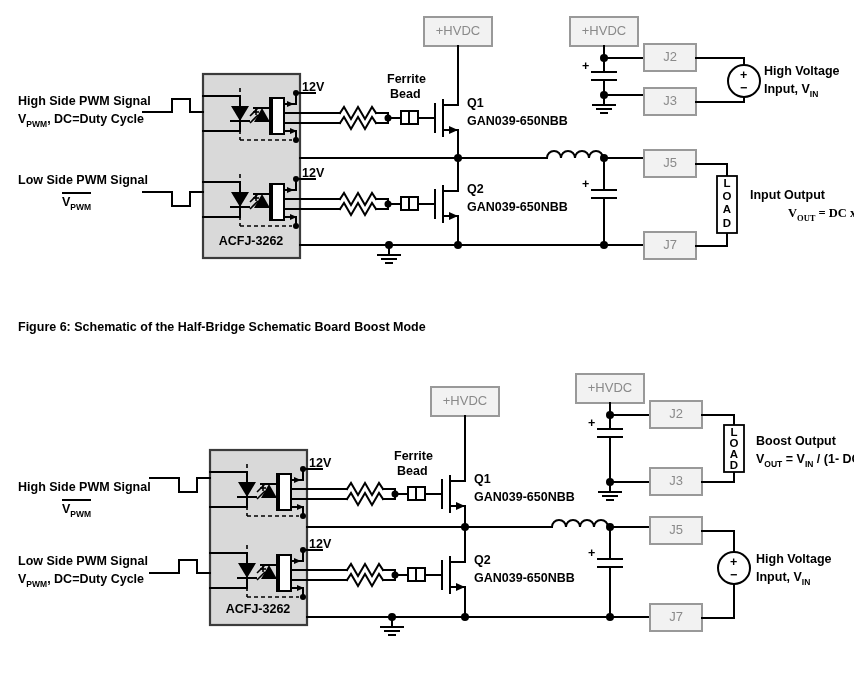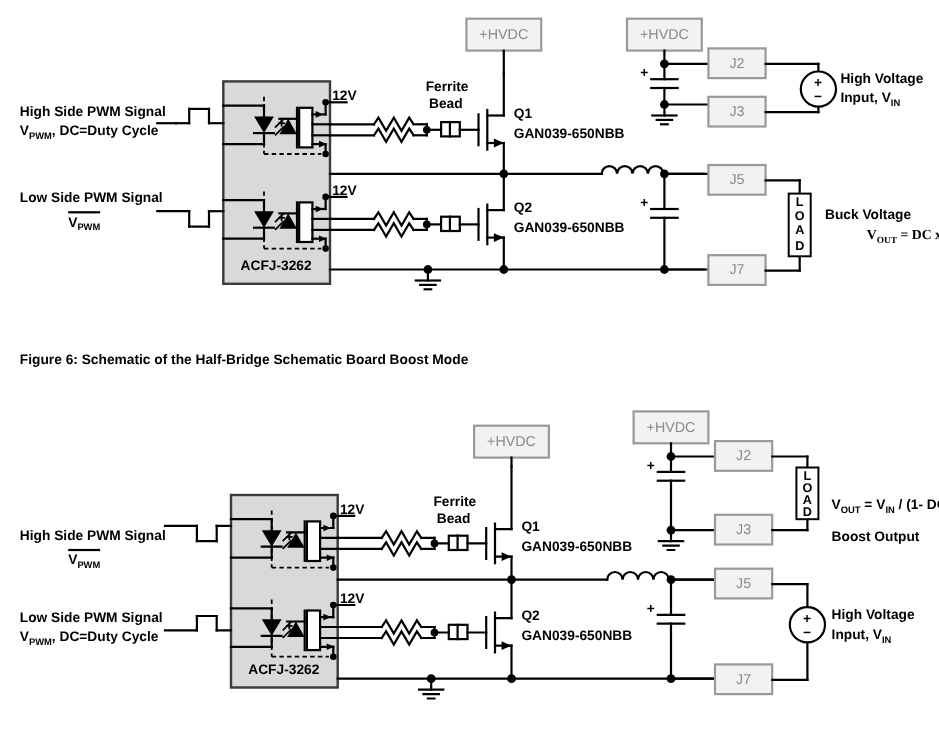--- a/index.html
+++ b/index.html
@@ -567,21 +567,21 @@
   <div class="fig-caption" style="left:390px; top:87px;">Bead</div>
 
   <div class="fig-caption" style="left:467px; top:96px;">Q1</div>
   <div class="fig-caption" style="left:467px; top:114px;">GAN039-650NBB</div>
   <div class="fig-caption" style="left:467px; top:182px;">Q2</div>
   <div class="fig-caption" style="left:467px; top:200px;">GAN039-650NBB</div>
 
   <div class="fig-caption" style="left:764px; top:64px;">High Voltage</div>
   <div class="fig-caption" style="left:764px; top:82px;"><span>Input, V</span><span class="sub" style="vertical-align:sub;">IN</span></div>
 
-  <div class="fig-caption" style="left:750px; top:188px;">Buck Voltage</div>
+  <div class="fig-caption" style="left:750px; top:188px;">Input Output</div>
   <div class="fig-caption" style="left:788px; top:206px;font-family:Liberation Serif, serif;"><span>V</span><span class="sub" style="vertical-align:sub;">OUT</span><span> = DC x V</span><span class="sub" style="vertical-align:sub;">IN</span></div>
 
   <div class="fig-caption" style="left:18px; top:320px;">Figure 6:  Schematic of the Half-Bridge Schematic Board Boost Mode</div>
 
   <div class="fig-caption" style="left:309px; top:456px;">12V</div>
   <div class="fig-caption" style="left:309px; top:537px;">12V</div>
 
   <div class="fig-caption" style="left:18px; top:480px;">High Side PWM Signal</div>
   <div class="fig-caption" style="left:62px; top:499px; border-top:2px solid #000; padding-top:1px;"><span>V</span><span class="sub" style="vertical-align:sub;">PWM</span></div>
 
@@ -589,19 +589,19 @@
   <div class="fig-caption" style="left:18px; top:572px;"><span>V</span><span class="sub" style="vertical-align:sub;">PWM</span><span>, DC=Duty Cycle</span></div>
 
   <div class="fig-caption" style="left:394px; top:449px;">Ferrite</div>
   <div class="fig-caption" style="left:397px; top:464px;">Bead</div>
 
   <div class="fig-caption" style="left:474px; top:472px;">Q1</div>
   <div class="fig-caption" style="left:474px; top:490px;">GAN039-650NBB</div>
   <div class="fig-caption" style="left:474px; top:553px;">Q2</div>
   <div class="fig-caption" style="left:474px; top:571px;">GAN039-650NBB</div>
 
-  <div class="fig-caption" style="left:756px; top:434px;margin-top:47px;">Boost Output</div>
+  <div class="fig-caption" style="left:756px; top:434px;">Boost Output</div>
   <div class="fig-caption" style="left:756px; top:452px;"><span>V</span><span class="sub" style="vertical-align:sub;">OUT</span><span> = V</span><span class="sub" style="vertical-align:sub;">IN</span><span> / (1- DC</span></div>
 
   <div class="fig-caption" style="left:756px; top:552px;">High Voltage</div>
   <div class="fig-caption" style="left:756px; top:570px;"><span>Input, V</span><span class="sub" style="vertical-align:sub;">IN</span></div>
 
 </div>
 
 </body></html>

